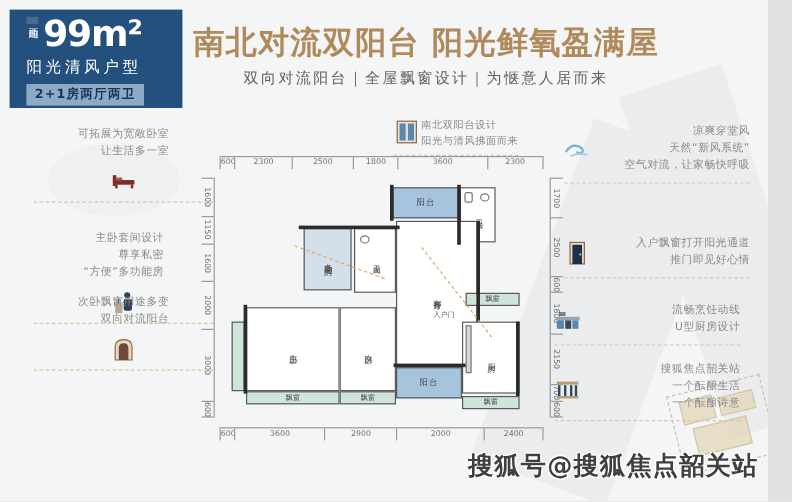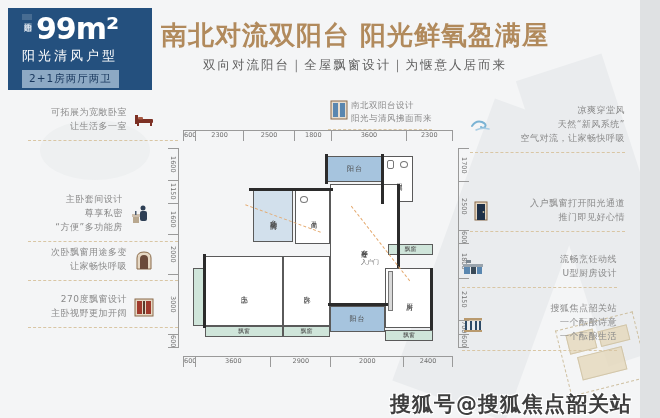--- a/index.html
+++ b/index.html
@@ -14,43 +14,43 @@
   .deco2{left:560px;top:60px;width:90px;height:300px;transform:rotate(-18deg);}
   .deco3{left:40px;top:120px;width:110px;height:60px;border-radius:50%;background:#eef0f1;}
 
   
   .infobox{position:absolute;left:8px;top:8px;width:144px;height:82px;background:#24507e;z-index:3;
     color:#fff;padding:6px 0 0 14px;box-sizing:border-box;}
   .arearow{display:flex;align-items:flex-start;gap:4px;}
   .areatag{writing-mode:vertical-rl;font-size:8px;background:rgba(255,255,255,.16);padding:3px 1px;line-height:1;color:#dfe7f0;}
   .areanum{font-size:30px;font-weight:bold;line-height:1;letter-spacing:-1px;color:#fff;}
   .typename{font-size:13px;letter-spacing:3px;margin-top:3px;color:#fff;}
-  .layoutbadge{display:inline-block;margin-top:5px;background:#8da9c4;color:#17365c;font-weight:normal;
+  .layoutbadge{display:inline-block;margin-top:5px;background:#8da9c4;color:#17365c;font-weight:bold;
     font-size:10.5px;padding:2px 7px;letter-spacing:1px;}
 
   
   .title{position:absolute;left:155px;top:18px;width:400px;text-align:center;z-index:3;
     font-size:26px;font-weight:bold;color:#b18a5c;letter-spacing:1px;}
   .subtitle{position:absolute;left:155px;top:57px;width:400px;text-align:center;z-index:3;
     font-size:12.5px;color:#5f5f5f;letter-spacing:2px;}
 
   
   .callout{position:absolute;z-index:3;border-bottom:1px dashed #d9c6a4;padding-bottom:6px;}
   .callout .txt{font-size:9px;color:#8a8a8a;line-height:1.55;letter-spacing:.5px;}
-  .callout.left{width:150px;display:flex;justify-content:center;align-items:center;gap:6px;}
+  .callout.left{width:150px;display:flex;justify-content:space-between;align-items:center;gap:6px;flex-direction:column;}
   .callout.left .txt{text-align:right;}
   .callout.right{width:155px;display:flex;justify-content:flex-start;align-items:center;gap:6px;}
   .callout.right .txt{text-align:right;flex:1;}
   .icn{width:22px;height:22px;flex:0 0 22px;}
   .topcallout{position:absolute;left:328px;top:99px;z-index:3;display:flex;gap:1px;align-items:flex-start;
     border-bottom:1px dashed #d9c6a4;padding-bottom:4px;}
   .topcallout .txt{font-size:8.5px;color:#8a8a8a;line-height:1.5;letter-spacing:.5px;}
 
   
-  .plan{position:absolute;left:183px;top:148px;width:270px;height:200px;z-index:2;font-family:Liberation Mono, monospace;}
+  .plan{position:absolute;left:183px;top:148px;width:270px;height:200px;z-index:2;}
   .room{position:absolute;border:1px solid #5a5a5a;background:#fff;box-sizing:border-box;
     display:flex;align-items:center;justify-content:center;}
   .room .rl{font-size:7px;color:#4a4a4a;letter-spacing:1px;}
   .room .rl.v{writing-mode:vertical-rl;}
   .blue{background:#a6c4de;}
   .ltblue{background:#d2e0ec;}
   .mint{background:#cfe5da;}
   .mint .rl{font-size:6px;letter-spacing:0;}
   .wall{position:absolute;background:#2b2b2b;}
   .flow{position:absolute;border-top:1px dashed #e4a96e;}
@@ -63,21 +63,21 @@
   .dimrow .dc:last-child{border-right:1px solid #9a9a9a;}
   .dimrow .dc span{position:absolute;left:0;right:0;top:0;text-align:center;font-size:6.5px;color:#6f6f6f;}
   .dimcol{position:absolute;display:flex;flex-direction:column;z-index:2;width:10px;}
   .dimcol .dc{border-top:1px solid #9a9a9a;position:relative;box-sizing:border-box;display:flex;align-items:center;justify-content:center;}
   .dimcol .dc:last-child{border-bottom:1px solid #9a9a9a;}
   .dimcol.lft{border-right:1px solid #9a9a9a;}
   .dimcol.rgt{border-left:1px solid #9a9a9a;}
   .dimcol .dc span{writing-mode:vertical-rl;font-size:6.5px;color:#6f6f6f;}
 
   
-  .watermark{position:absolute;right:8px;bottom:0px;z-index:5;font-size:21px;font-weight:bold;color:#3f3f3f;
+  .watermark{position:absolute;right:8px;bottom:16px;z-index:5;font-size:21px;font-weight:bold;color:#3f3f3f;
     letter-spacing:1px;
     text-shadow:-1px -1px 0 #fff,1px -1px 0 #fff,-1px 1px 0 #fff,1px 1px 0 #fff;}
   .thumb{position:absolute;left:562px;top:320px;width:78px;height:66px;z-index:2;transform:rotate(-14deg);
     border:1px dashed #c9b894;opacity:.85;}
   .thumb .b{position:absolute;background:#e6dabf;border:1px solid #cdbf9e;}
 </style>
 </head>
 <body>
 
 <div id="canvas">
@@ -135,40 +135,28 @@
       <rect x="11" y="8" width="7" height="10" rx="2" fill="#2e3f55"></rect>
       <rect x="3" y="11" width="8" height="3" fill="#cdbfae"></rect>
       <rect x="4" y="14" width="6" height="6" fill="#b9a88f"></rect>
       <rect x="6" y="8" width="1.5" height="4" fill="#4a5a6e"></rect>
     </svg>
   </div>
 
   <div class="callout left" style="left:28px;top:246px;">
     <div class="txt">
       <div>次卧飘窗用途多变</div>
-      <div>让家畅快呼吸</div>
+      <div>双向对流阳台</div>
     </div>
     <svg class="icn" viewBox="0 0 22 22">
       <path d="M4 20 V9 Q4 3 11 3 Q18 3 18 9 V20 Z" fill="#e6d8c4" stroke="#8a6b4a"></path>
       <path d="M7 20 V10 Q7 6 11 6 Q15 6 15 10 V20 Z" fill="#6b4a3a"></path>
     </svg>
   </div>
 
-  <div class="callout left" style="left:28px;top:293px;">
-    <div class="txt">
-      <div>270度飘窗设计</div>
-      <div>主卧视野更加开阔</div>
-    </div>
-    <svg class="icn" viewBox="0 0 22 22">
-      <rect x="2" y="3" width="18" height="17" fill="#e6d8c4" stroke="#8a6b4a"></rect>
-      <rect x="4" y="5" width="5" height="13" fill="#a03a2c"></rect>
-      <rect x="13" y="5" width="5" height="13" fill="#a03a2c"></rect>
-      <rect x="10" y="5" width="2" height="13" fill="#5a3a2a"></rect>
-    </svg>
-  </div>
 
   <div class="callout right" style="left:470px;top:197px;">
     <svg class="icn" viewBox="0 0 22 22">
       <rect x="5" y="2" width="12" height="18" fill="#e6d8c4" stroke="#8a6b4a"></rect>
       <rect x="7" y="4" width="8" height="16" fill="#1e3048"></rect>
       <circle cx="13.5" cy="12" r="0.9" fill="#cdbf9e"></circle>
     </svg>
     <div class="txt">
       <div>入户飘窗打开阳光通道</div>
       <div>推门即见好心情</div>
@@ -206,22 +194,22 @@
     <svg class="icn" viewBox="0 0 22 22">
       <rect x="2" y="6" width="18" height="2.5" fill="#b99a6e"></rect>
       <rect x="3" y="9" width="2" height="9" fill="#2e4a66"></rect>
       <rect x="8" y="9" width="2" height="9" fill="#2e4a66"></rect>
       <rect x="13" y="9" width="2" height="9" fill="#2e4a66"></rect>
       <rect x="17" y="9" width="2" height="9" fill="#2e4a66"></rect>
       <rect x="2" y="18" width="18" height="2" fill="#b99a6e"></rect>
     </svg>
     <div class="txt">
       <div>搜狐焦点韶关站</div>
+      <div>一个酝酿生活</div>
       <div>一个酝酿诗意</div>
-      <div>一个酝酿生活</div>
     </div>
   </div>
 
   <div class="plan">
     <div class="room blue" style="left:144px;top:8px;width:56px;height:26px;">
       <span class="rl">阳台</span>
     </div>
     <div class="room" style="left:200px;top:8px;width:30px;height:46px;">
       <span class="rl v" style="font-size:6px">卫生间</span>
       <div class="fixture" style="left:3px;top:3px;width:7px;height:9px;border-radius:2px;"></div>

